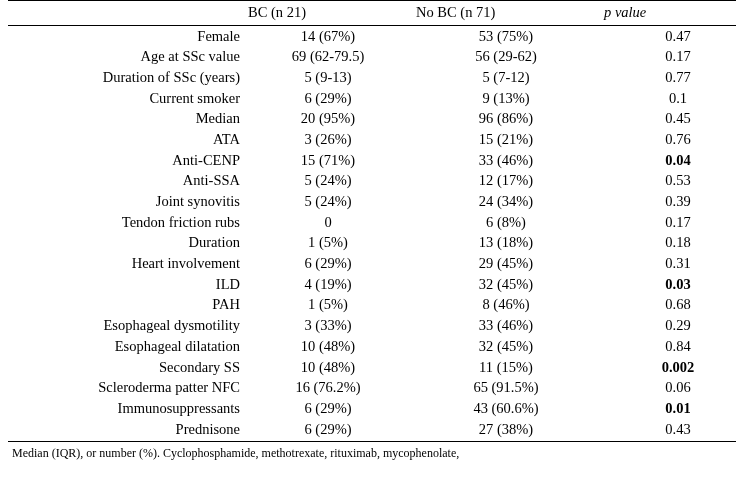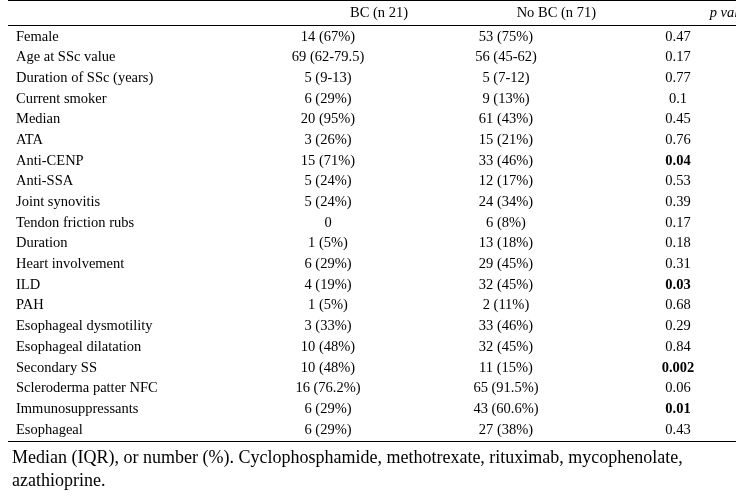--- a/index.html
+++ b/index.html
@@ -25,51 +25,51 @@
     width: 720px;
     border-collapse: collapse;
     font-size: 14.5px;
     table-layout: fixed;
   }
   table.data-table thead th {
     font-weight: normal;
     padding: 3px 4px 4px 4px;
     border-top: 1.5px solid #000;
     border-bottom: 1.2px solid #000;
-    text-align: right;
+    text-align: left;
     vertical-align: bottom;
     white-space: nowrap;
   }
   th.col-label {
     text-align: left;
     width: 228px;
   }
   th.col-bc { width: 160px; }
   th.col-nobc { width: 180px; margin-top: 40px; }
   th.col-p { width: 148px; font-style: italic; }
   table.data-table tbody td {
     padding: 1.5px 4px;
     text-align: center;
     vertical-align: middle;
     line-height: 1.22;
     white-space: nowrap;
   }
   table.data-table tbody td.label {
-    text-align: left;
+    text-align: right;
     padding-left: 8px;
   }
   table.data-table tbody tr.last-row td {
     border-bottom: 1.2px solid #000;
     padding-bottom: 3px;
   }
   td.bold {
     font-weight: bold;
   }
   .footnote {
-    font-size: 18px;
+    font-size: 12px;
     line-height: 1.25;
     padding: 4px 4px 0 4px;
     width: 712px;
   }
   .footnote div {
     margin: 0;
   }
 </style>
 </head>
 <body>
@@ -88,39 +88,39 @@
     <tbody id="table-body">
         <tr>
           <td class="label">Female</td>
           <td>14 (67%)</td>
           <td>53 (75%)</td>
           <td>0.47</td>
         </tr>
         <tr>
           <td class="label">Age at SSc value</td>
           <td>69 (62-79.5)</td>
-          <td>56 (45-62)</td>
+          <td>56 (29-62)</td>
           <td>0.17</td>
         </tr>
         <tr>
           <td class="label">Duration of SSc (years)</td>
           <td>5 (9-13)</td>
           <td>5 (7-12)</td>
           <td>0.77</td>
         </tr>
         <tr>
           <td class="label">Current smoker</td>
           <td>6 (29%)</td>
           <td>9 (13%)</td>
           <td>0.1</td>
         </tr>
         <tr>
           <td class="label">Median</td>
           <td>20 (95%)</td>
-          <td>61 (43%)</td>
+          <td>96 (86%)</td>
           <td>0.45</td>
         </tr>
         <tr>
           <td class="label">ATA</td>
           <td>3 (26%)</td>
           <td>15 (21%)</td>
           <td>0.76</td>
         </tr>
         <tr>
           <td class="label">Anti-CENP</td>
@@ -160,21 +160,21 @@
         </tr>
         <tr>
           <td class="label">ILD</td>
           <td>4 (19%)</td>
           <td>32 (45%)</td>
           <td class="bold">0.03</td>
         </tr>
         <tr>
           <td class="label">PAH</td>
           <td>1 (5%)</td>
-          <td>2 (11%)</td>
+          <td>8 (46%)</td>
           <td>0.68</td>
         </tr>
         <tr>
           <td class="label">Esophageal dysmotility</td>
           <td>3 (33%)</td>
           <td>33 (46%)</td>
           <td>0.29</td>
         </tr>
         <tr>
           <td class="label">Esophageal dilatation</td>
@@ -194,26 +194,25 @@
           <td>65 (91.5%)</td>
           <td>0.06</td>
         </tr>
         <tr>
           <td class="label">Immunosuppressants</td>
           <td>6 (29%)</td>
           <td>43 (60.6%)</td>
           <td class="bold">0.01</td>
         </tr>
         <tr class="last-row">
-          <td class="label">Esophageal</td>
+          <td class="label">Prednisone</td>
           <td>6 (29%)</td>
           <td>27 (38%)</td>
           <td>0.43</td>
         </tr>
       </tbody>
   </table>
 
   <div class="footnote">
     <div>Median (IQR), or number (%). Cyclophosphamide, methotrexate, rituximab, mycophenolate,</div>
-    <div>azathioprine.</div>
   </div>
 
 </div>
 
 </body></html>

